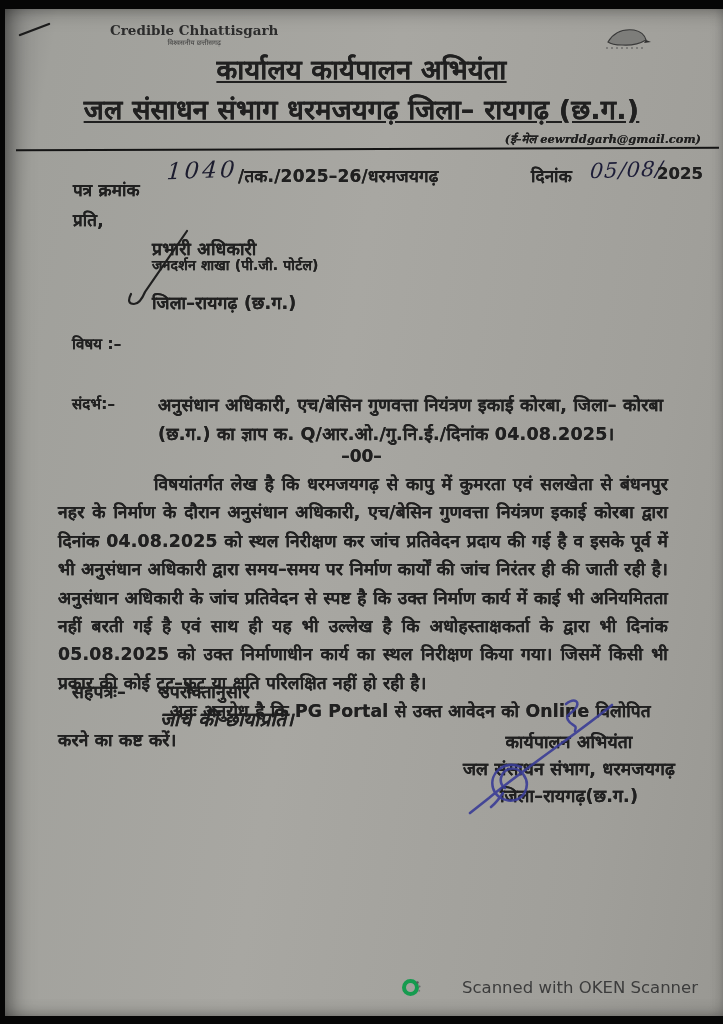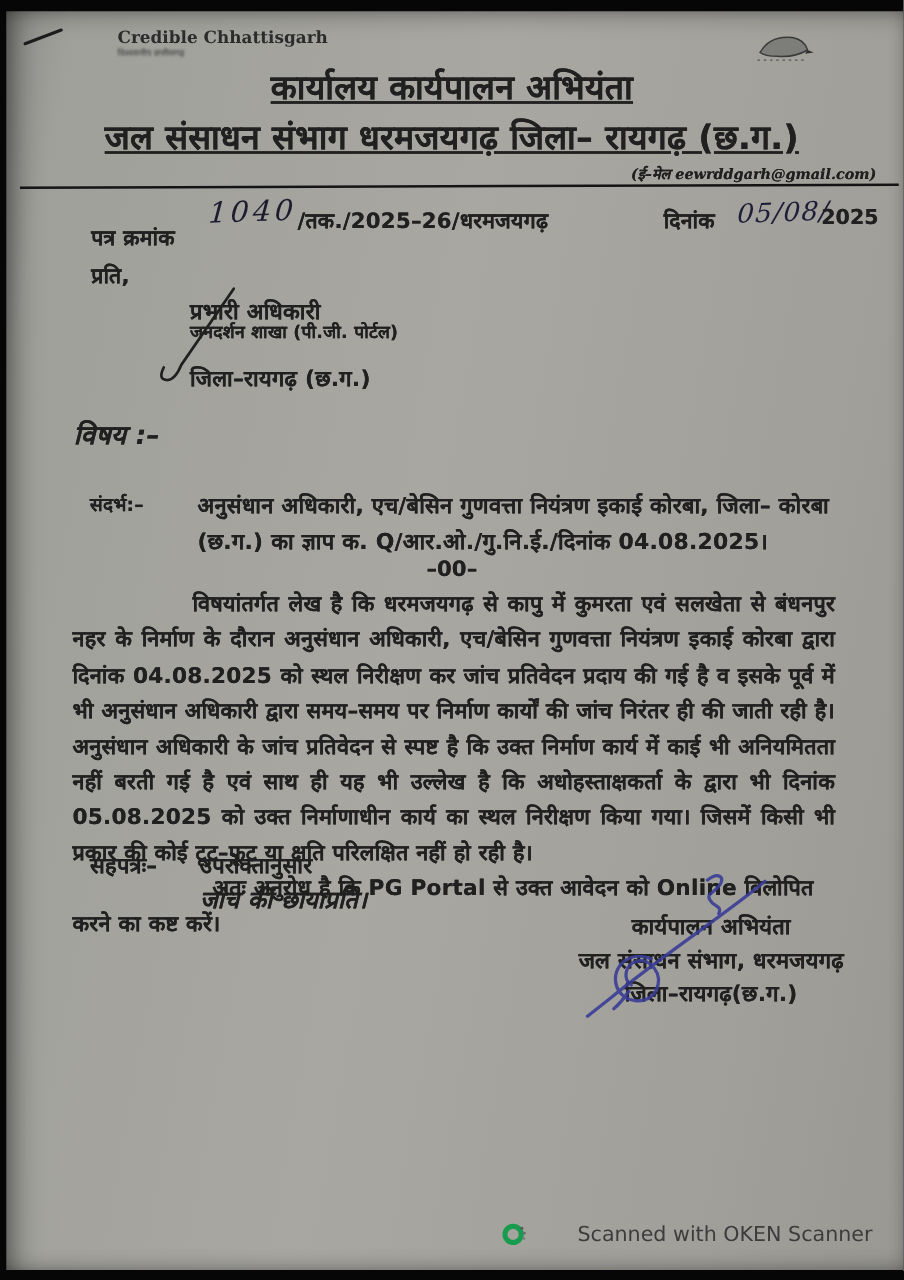--- a/index.html
+++ b/index.html
@@ -29,21 +29,21 @@
   .badge-text{font-size:16.5px;font-weight:500;color:#3c3c3c;}
   svg{display:block;}
   .ink{position:absolute;left:0;top:0;pointer-events:none;}
 </style>
 </head>
 <body>
 
 <div class="photo">
   <div class="paper"></div>
 
-  <div class="abs" style="left:94px;top:22px;text-align:left;">
+  <div class="abs" style="left:110px;top:22px;text-align:center;">
     <div class="soft" style="font-size:13.5px;font-weight:700;color:#2c2c2c;font-family:'DejaVu Serif','Liberation Serif',serif;">Credible Chhattisgarh</div>
     <div style="font-size:7px;color:#3a3a3a;filter:blur(.7px);">विश्वसनीय छत्तीसगढ़</div>
   </div>
 
   <div class="abs" style="left:598px;top:26px;">
     <svg width="56" height="30" viewBox="0 0 56 30" style="filter:blur(.6px);">
       <path d="M10,16 Q18,2 36,4 Q46,6 48,14 Q38,20 24,19 Q14,19 10,16 Z" fill="#7d7d7a" stroke="#3a3a3a" stroke-width="1.2"></path>
       <path d="M48,14 L53,16 L46,17 Z" fill="#2e2e2e"></path>
       <line x1="8" y1="22" x2="48" y2="22" stroke="#555" stroke-width="1" stroke-dasharray="2 3"></line>
     </svg>
@@ -61,21 +61,21 @@
   <div class="abs hi print" style="left:238px;top:164px;font-size:17px;">/तक./2025–26/धरमजयगढ़</div>
   <div class="abs hi print" style="left:531px;top:164px;font-size:17px;">दिनांक</div>
   <div class="abs handwrit" style="left:590px;top:158px;font-size:21px;color:#1d1d38;letter-spacing:1px;">05/08/</div>
   <div class="abs print" style="left:657px;top:164px;font-size:16.5px;font-weight:600;">2025</div>
 
   <div class="abs hi print" style="left:73px;top:208px;font-size:17px;text-align:center;">प्रति,</div>
   <div class="abs hi print" style="left:152px;top:236px;font-size:17.5px;">प्रभारी अधिकारी</div>
   <div class="abs hi print" style="left:152px;top:255px;font-size:14px;">जनदर्शन शाखा (पी.जी. पोर्टल)</div>
   <div class="abs hi print" style="left:152px;top:290px;font-size:17.5px;">जिला–रायगढ़ (छ.ग.)</div>
 
-  <div class="abs hi print" style="left:59px;top:333px;font-size:21px;font-style:italic;">विषय :–</div>
+  <div class="abs hi print" style="left:72px;top:333px;font-size:15px;">विषय :–</div>
 
   <div class="abs hi print" style="left:72px;top:393px;font-size:15px;">संदर्भ:–</div>
   <div class="abs hi print" style="left:158px;width:522px;top:391px;font-size:17.5px;line-height:29px;">अनुसंधान अधिकारी, एच/बेसिन गुणवत्ता नियंत्रण इकाई कोरबा, जिला– कोरबा (छ.ग.) का ज्ञाप क. Q/आर.ओ./गु.नि.ई./दिनांक 04.08.2025।</div>
 
   <div class="abs print" style="left:0;width:723px;top:446px;text-align:center;font-size:17px;font-weight:700;">–00–</div>
 
   <div class="abs" style="left:58px;right:55px;top:470px;">
     <p class="hi print just" style="margin:0;font-size:17.3px;line-height:28.4px;text-indent:96px;">विषयांतर्गत लेख है कि धरमजयगढ़ से कापु में कुमरता एवं सलखेता से बंधनपुर नहर के निर्माण के दौरान अनुसंधान अधिकारी, एच/बेसिन गुणवत्ता नियंत्रण इकाई कोरबा द्वारा दिनांक 04.08.2025 को स्थल निरीक्षण कर जांच प्रतिवेदन प्रदाय की गई है व इसके पूर्व में भी अनुसंधान अधिकारी द्वारा समय–समय पर निर्माण कार्यों की जांच निरंतर ही की जाती रही है। अनुसंधान अधिकारी के जांच प्रतिवेदन से स्पष्ट है कि उक्त निर्माण कार्य में काई भी अनियमितता नहीं बरती गई है एवं साथ ही यह भी उल्लेख है कि अधोहस्ताक्षकर्ता के द्वारा भी दिनांक 05.08.2025 को उक्त निर्माणाधीन कार्य का स्थल निरीक्षण किया गया। जिसमें किसी भी प्रकार की कोई टूट–फूट या क्षति परिलक्षित नहीं हो रही है।</p>
     <p class="hi print" style="margin:0;font-size:17.3px;line-height:28.4px;text-indent:112px;">अतः अनुरोध है कि PG Portal से उक्त आवेदन को Online विलोपित करने का कष्ट करें।</p>
   </div>

